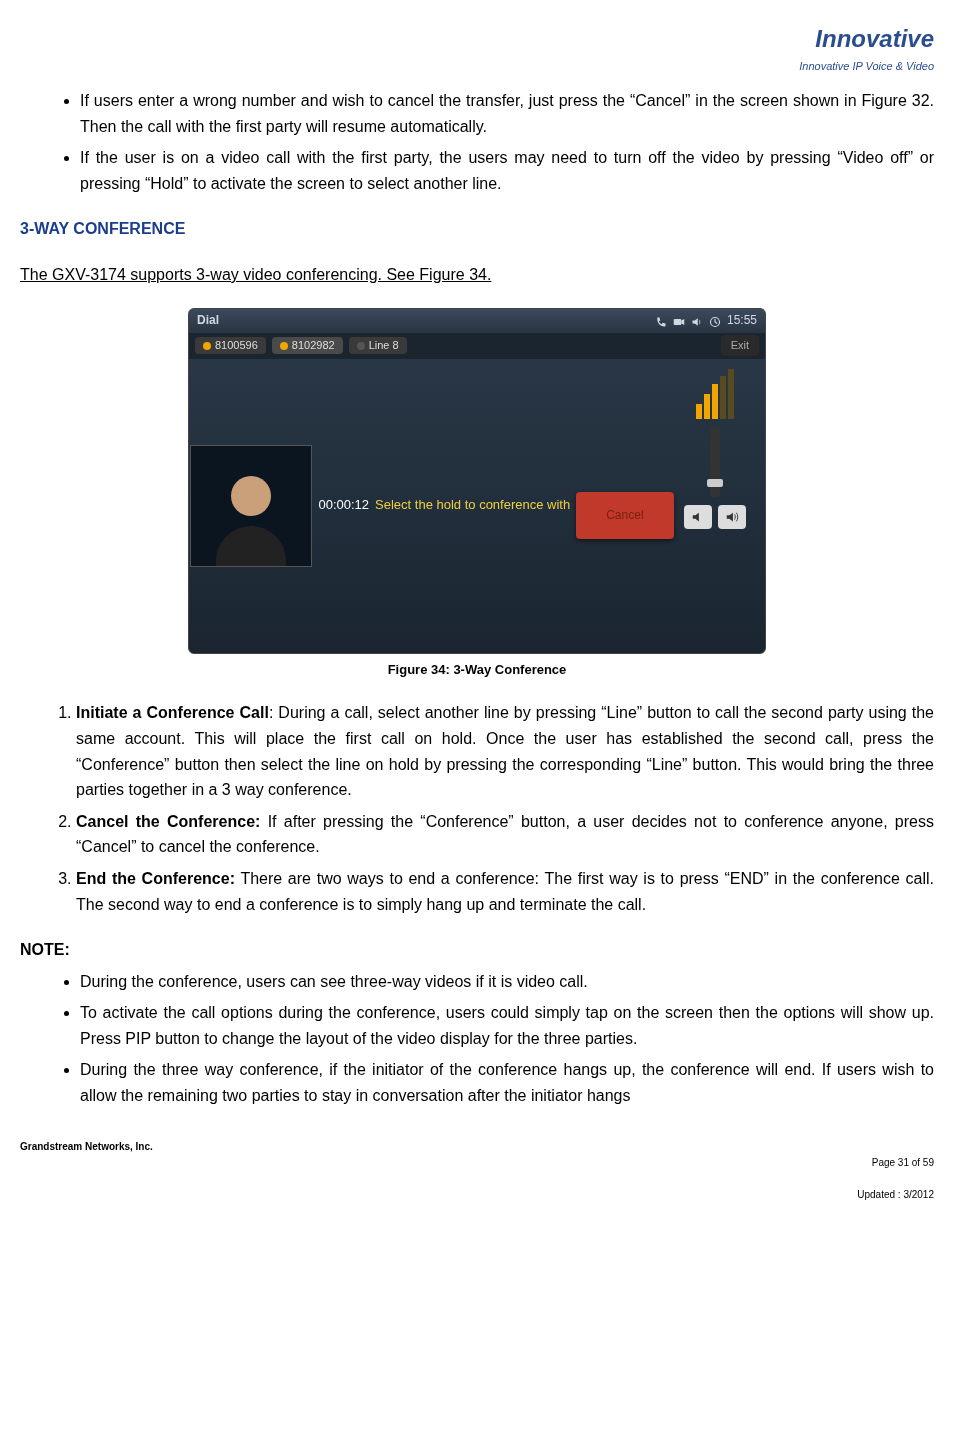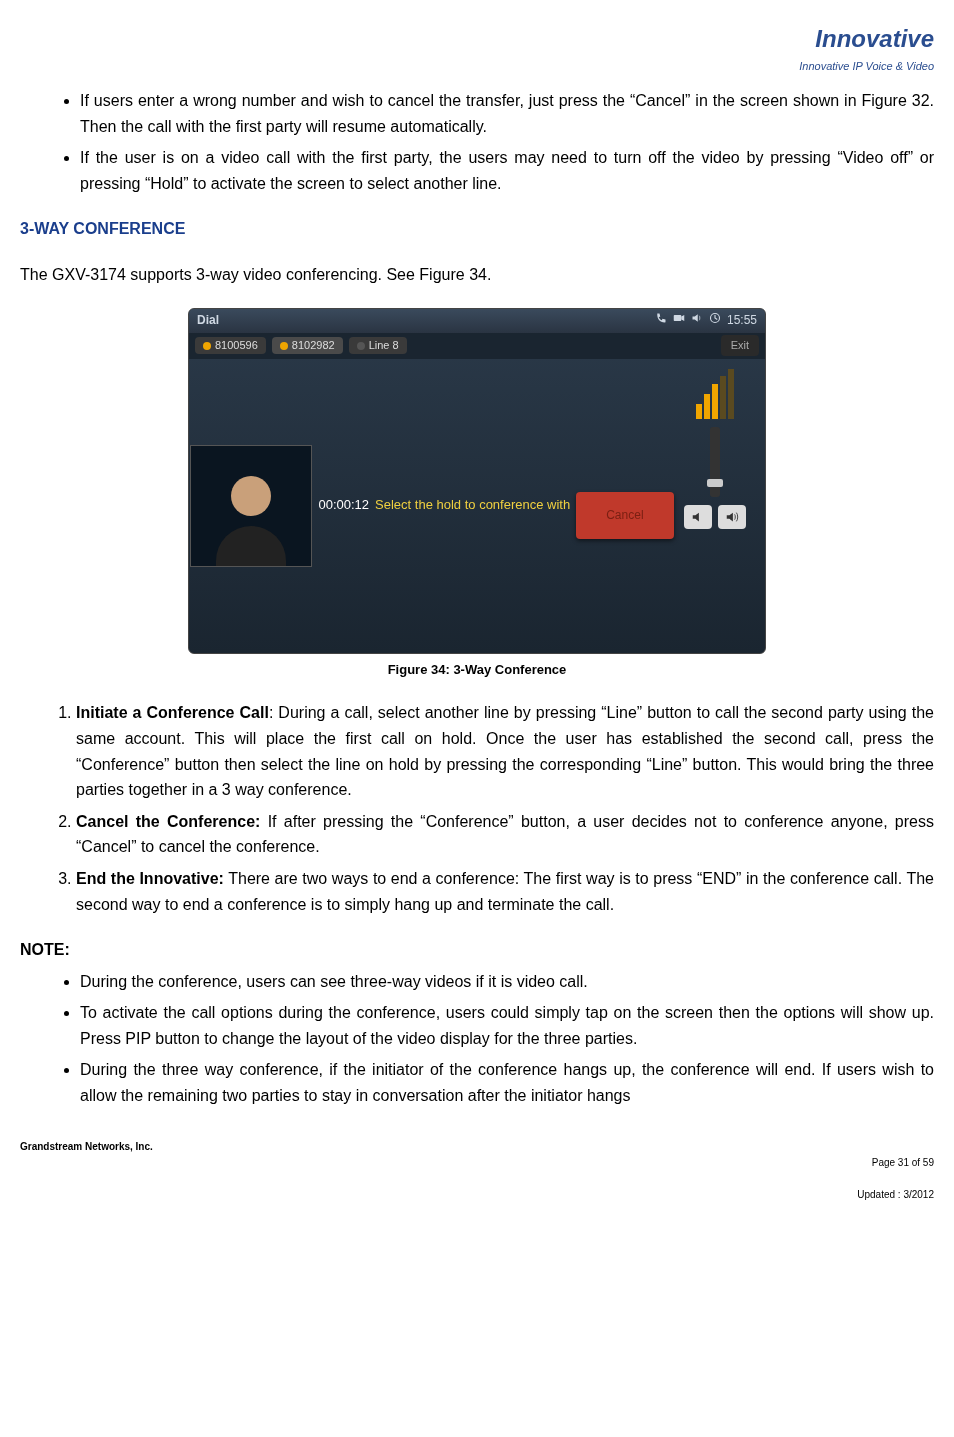--- a/index.html
+++ b/index.html
@@ -44,20 +44,21 @@
     text-align: justify;
     margin-bottom: 6px;
   }
   h3.section-title {
     color: #1a3e8c;
     font-size: 16px;
     margin: 20px 0 20px 0;
   }
   p.para {
     margin: 0 0 20px 0;
+    text-decoration: underline;
   }
   .figure-wrap {
     text-align: center;
     margin: 10px 0 10px 0;
   }
   .screenshot {
     width: 576px;
     height: 344px;
     margin: 0 auto;
     background: linear-gradient(#2b3a4a, #1a2530);
@@ -69,21 +70,21 @@
     font-size:12px;
     text-align:left;
   }
   .ss-titlebar {
     height: 24px;
     background: linear-gradient(#3a4a5c, #2a3442);
     display:flex; align-items:center; justify-content:space-between;
     padding:0 8px;
   }
   .ss-title { font-weight:bold; color:#cfd8e3; }
-  .ss-status { display:flex; gap:6px; color:#cfd8e3;}
+  .ss-status { display:flex; gap:6px; align-items:center; color:#cfd8e3;}
   .ss-status .ico { width:12px; height:12px; display:inline-block; }
   .ss-tabs {
     height: 26px;
     background:#1a2530;
     display:flex; align-items:center; gap:6px;
     padding:0 6px;
     justify-content:space-between;
   }
   .ss-tabs-left {display:flex; gap:6px;}
   .ss-tab {
@@ -274,21 +275,21 @@
           </div>
         </div>
       </div>
     </div>
     <div class="figure-caption">Figure 34: 3-Way Conference</div>
   </div>
 
   <ol class="numbered">
     <li><span class="lead">Initiate a Conference Call</span><span>: </span><span>During a call, select another line by pressing “Line” button to call the second party using the same account. This will place the first call on hold. Once the user has established the second call, press the “Conference” button then select the line on hold by pressing the corresponding “Line” button. This would bring the three parties together in a 3 way conference.</span></li>
     <li><span class="lead">Cancel the Conference:</span><span> </span><span>If after pressing the “Conference” button, a user decides not to conference anyone, press “Cancel” to cancel the conference.</span></li>
-    <li><span class="lead">End the Innovative:</span><span> </span><span>There are two ways to end a conference: The first way is to press “END” in the conference call. The second way to end a conference is to simply hang up and terminate the call.</span></li>
+    <li><span class="lead">End the Conference:</span><span> </span><span>There are two ways to end a conference: The first way is to press “END” in the conference call. The second way to end a conference is to simply hang up and terminate the call.</span></li>
   </ol>
 
   <div class="note-label">NOTE:</div>
   <ul class="bullets">
     <li>During the conference, users can see three-way videos if it is video call.</li>
     <li>To activate the call options during the conference, users could simply tap on the screen then the options will show up. Press PIP button to change the layout of the video display for the three parties.</li>
     <li>During the three way conference, if the initiator of the conference hangs up, the conference will end. If users wish to allow the remaining two parties to stay in conversation after the initiator hangs</li>
   </ul>
 
 </div>

